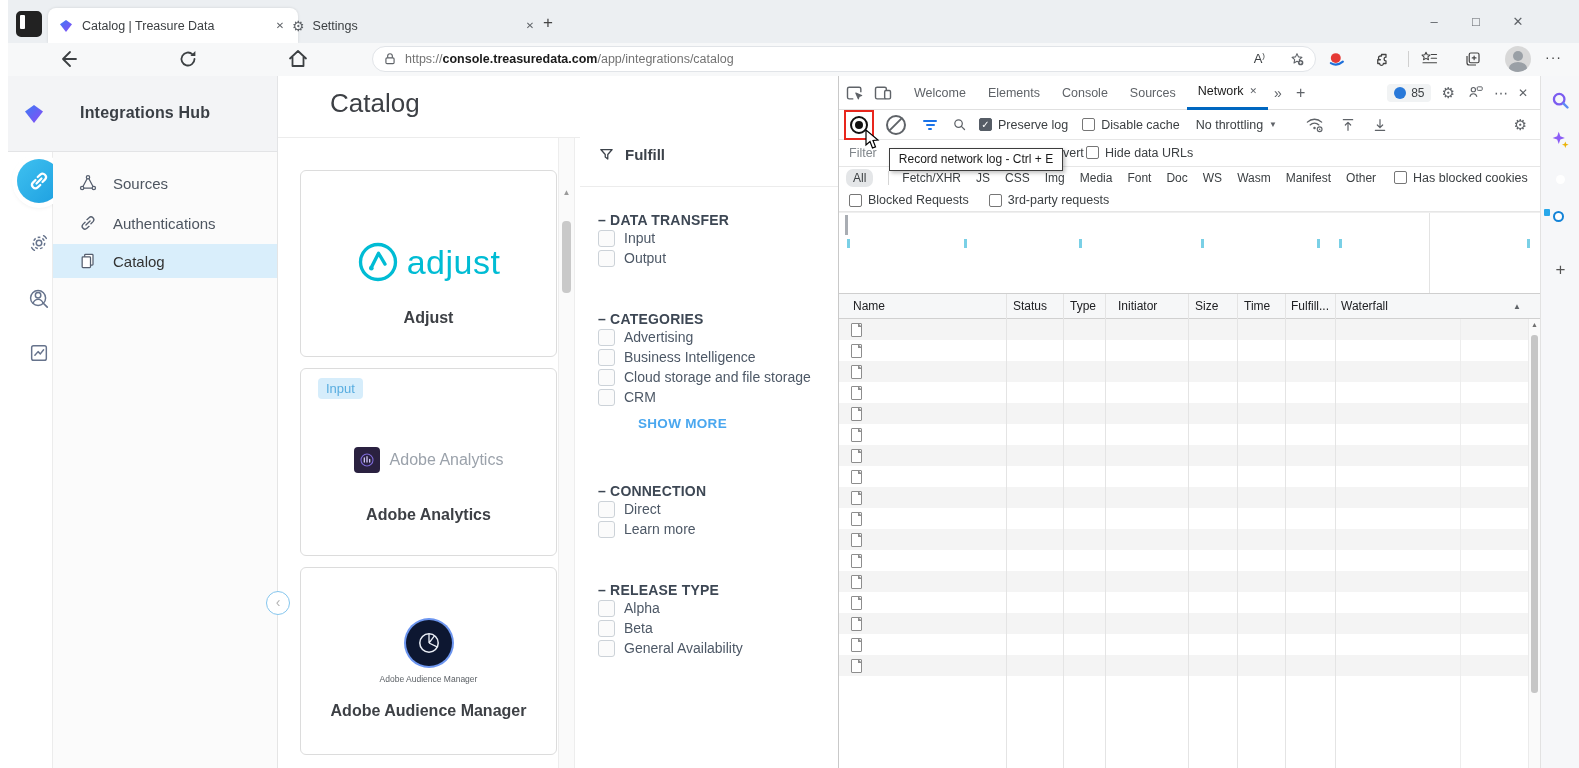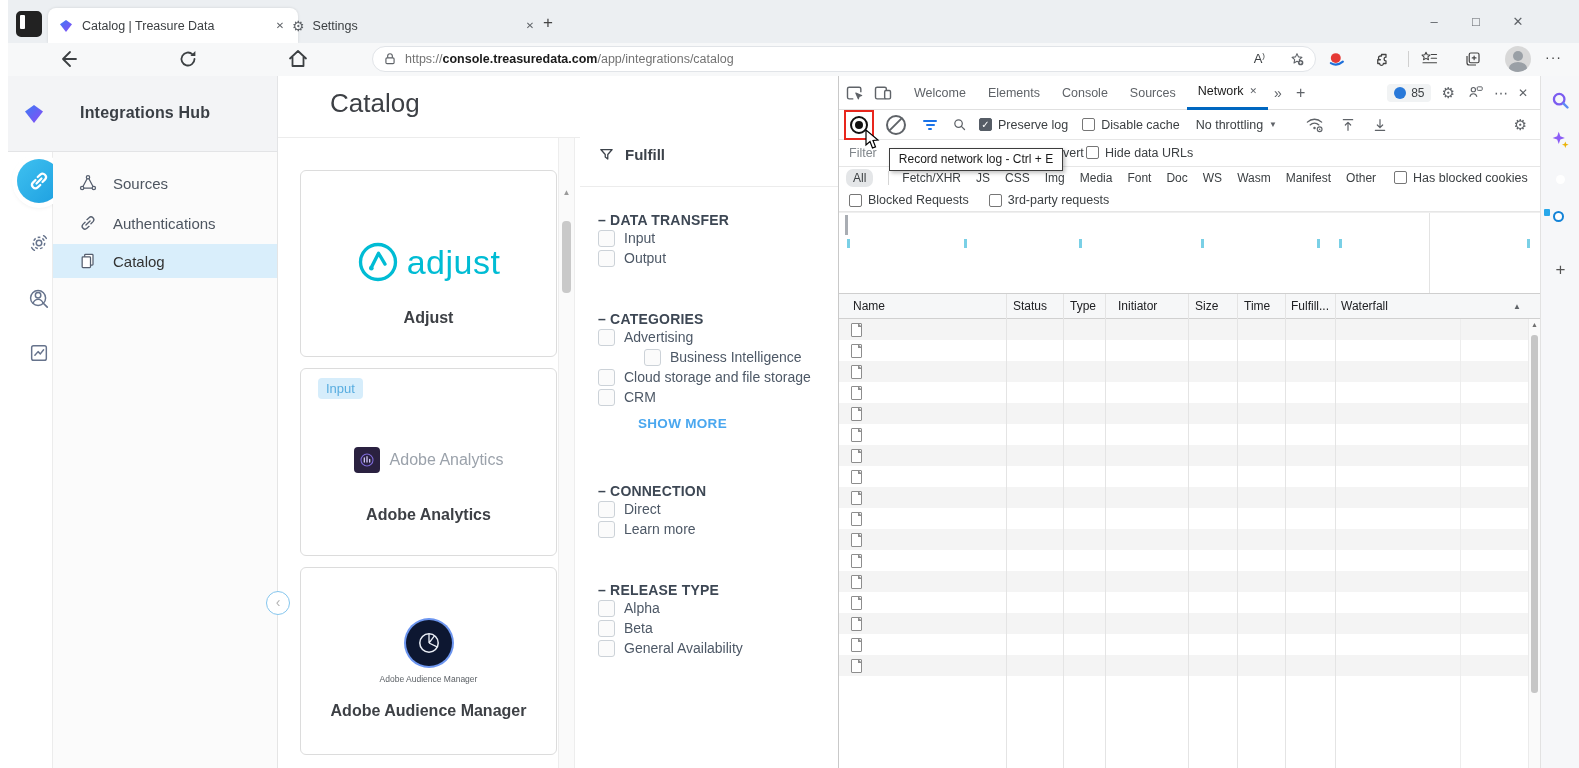--- a/index.html
+++ b/index.html
@@ -350,21 +350,21 @@
         </div>
     </div>
     <div class="fsec" style="top:235px;">
       <div class="st"><span>–</span> <span>CATEGORIES</span></div>
       <div>
 
       <div class="fopt" style="position:relative;">
             <span class="kcb"></span>
             <span>Advertising</span>
           </div>
-          <div class="fopt" style="position:relative;margin-left:46px;">
+          <div class="fopt" style="position:relative;">
             <span class="kcb"></span>
             <span>Business Intelligence</span>
           </div>
           <div class="fopt" style="position:relative;">
             <span class="kcb"></span>
             <span>Cloud storage and file storage</span>
           </div>
           <div class="fopt" style="position:relative;">
             <span class="kcb"></span>
             <span>CRM</span>

